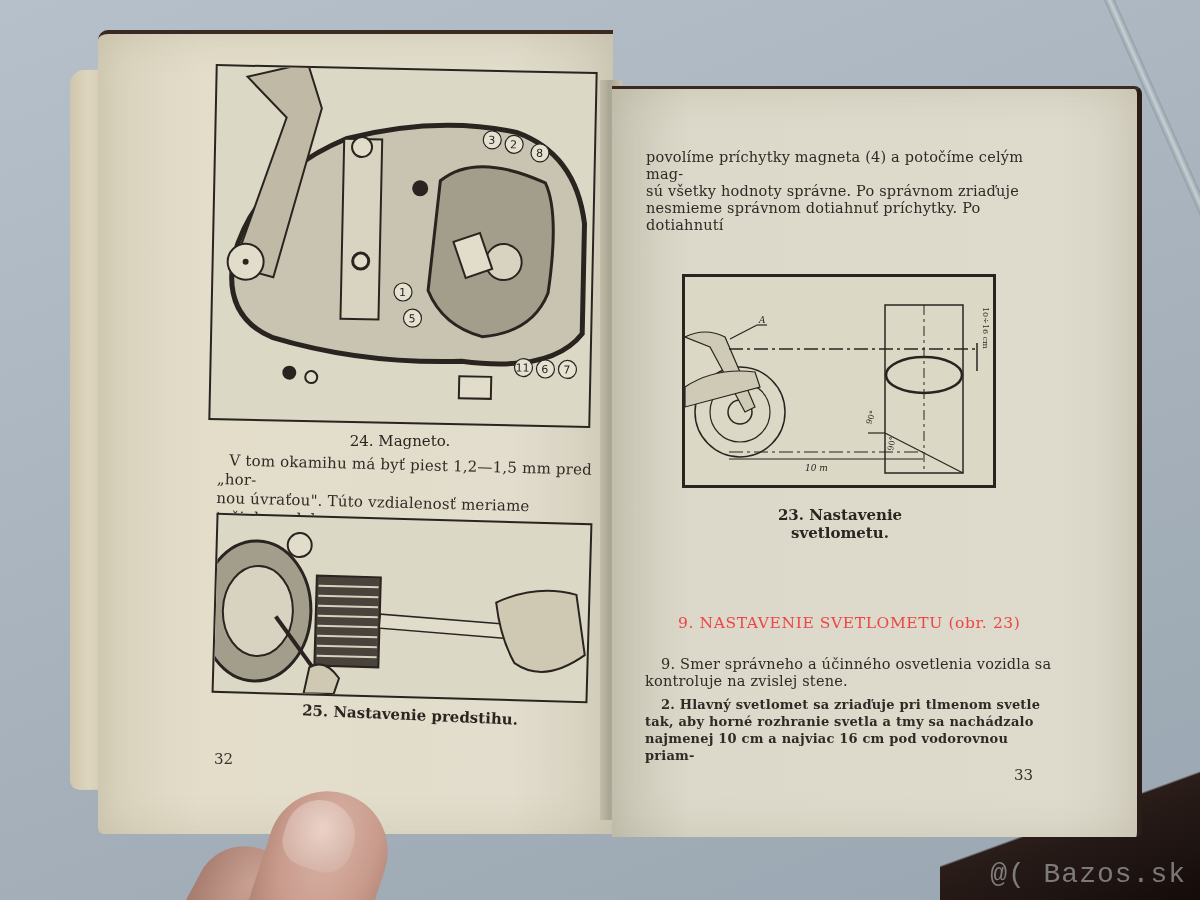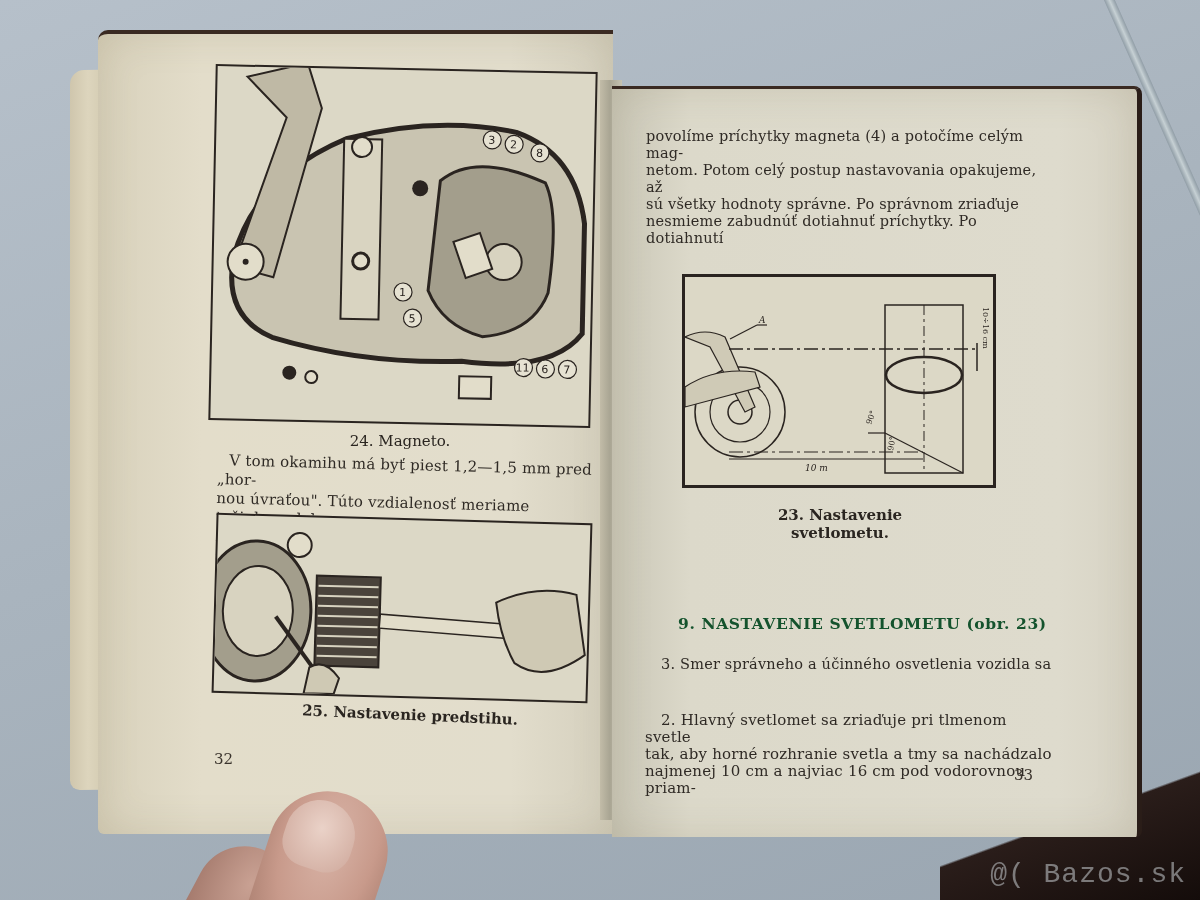--- a/index.html
+++ b/index.html
@@ -37,21 +37,21 @@
     border-top:3px solid #3a2a22; border-right:5px solid #2a1d18;
     border-radius:0 8px 6px 0;
     background:linear-gradient(90deg,#c9c6b6 0%,#dcd9ca 15%,#dedbcd 85%,#d6d2c3 100%);
   }
   .spine {
     position:absolute; left:600px; top:80px; width:22px; height:740px;
     background:linear-gradient(90deg,#c2bca8,#a9a593 45%,#c5c2b1);
   }
   .txt { position:absolute; color:#2f2a25; font-size:15px; line-height:19px; letter-spacing:.2px; }
   .cap { position:absolute; color:#2a2520; font-size:15px; text-align:center; }
-  .heading { position:absolute; color:#14532d; font-size:15.5px; letter-spacing:.6px;font-weight:bold; }
+  .heading { position:absolute; color:#ef4444; font-size:15.5px; letter-spacing:.6px; }
   .pagenum { position:absolute; color:#3a332c; font-size:15px; }
   .fig {
     position:absolute; border:2px solid #2a2420; background:#dcd8c6;
     overflow:hidden;
   }
   .finger {
     position:absolute; left:260px; top:790px; width:120px; height:170px;
     border-radius:60px 60px 10px 10px;
     background:radial-gradient(ellipse at 50% 30%, #d8b3a6 0%, #c89a8b 55%, #a67b6c 100%);
     transform:rotate(18deg);
@@ -160,25 +160,24 @@
 </div>
 
 <div class="cap" style="left:300px; top:706px; width:220px; transform:rotate(2.5deg); font-weight:bold;">25. Nastavenie predstihu.</div>
 
 <div class="pagenum" style="left:214px; top:722px;margin-top:28px;">32</div>
 
 <div class="spine"></div>
 
 <div class="page right"></div>
 
-<div class="txt" style="left:646px; top:128px; width:400px; font-size:14.5px; line-height:17px;">
+<div class="txt" style="left:646px; top:149px; width:400px; font-size:14.5px; line-height:17px;">
   <div>povolíme príchytky magneta (4) a potočíme celým mag-</div>
-  <div>netom. Potom celý postup nastavovania opakujeme, až</div>
   <div>sú všetky hodnoty správne. Po správnom zriaďuje</div>
-  <div>nesmieme zabudnúť dotiahnuť príchytky. Po dotiahnutí</div>
+  <div>nesmieme správnom dotiahnuť príchytky. Po dotiahnutí</div>
 </div>
 
 <div class="fig" style="left:682px; top:274px; width:308px; height:208px; border-width:3px;">
   <svg width="308" height="208" viewBox="0 0 308 208">
 
     <circle cx="55" cy="135" r="45" fill="none" stroke="#2a2420" stroke-width="1.5"></circle>
     <circle cx="55" cy="135" r="30" fill="none" stroke="#2a2420" stroke-width="1.2"></circle>
     <circle cx="55" cy="135" r="12" fill="none" stroke="#2a2420" stroke-width="1.5"></circle>
     <path d="M0 60 Q20 50 40 60 L70 130 L60 135 L25 70 Z" fill="#cfcab6" stroke="#2a2420" stroke-width="1.2"></path>
     <path d="M0 110 Q30 90 70 95 L75 110 L0 130 Z" fill="#cfcab6" stroke="#2a2420" stroke-width="1.2"></path>
@@ -204,24 +203,25 @@
     <text x="186" y="148" font-size="8" fill="#2a2420" transform="rotate(-70 186 148)">90°</text>
     <text x="208" y="174" font-size="8" fill="#2a2420" transform="rotate(-80 208 174)">90°</text>
   </svg>
 </div>
 
 <div class="cap" style="left:740px; top:506px; width:200px;font-weight:bold;">23. Nastavenie svetlometu.</div>
 
 <div class="heading" style="left:678px; top:614px;">9. NASTAVENIE SVETLOMETU (obr. 23)</div>
 
 <div class="txt" style="left:645px; top:656px; width:410px; font-size:14.5px; line-height:17px;">
-  <div style="text-indent:16px;">3. Smer správneho a účinného osvetlenia vozidla sa</div>
-</div>
-
-<div class="txt" style="left:645px; top:712px; width:410px; font-size:15px; line-height:17px;">
+  <div style="text-indent:16px;">9. Smer správneho a účinného osvetlenia vozidla sa</div>
+  <div>kontroluje na zvislej stene.</div>
+</div>
+
+<div class="txt" style="left:645px; top:696px; width:410px; font-size:13px; line-height:17px;font-weight:bold;">
   <div style="text-indent:16px;">2. Hlavný svetlomet sa zriaďuje pri tlmenom svetle</div>
   <div>tak, aby horné rozhranie svetla a tmy sa nachádzalo</div>
   <div>najmenej 10 cm a najviac 16 cm pod vodorovnou priam-</div>
 </div>
 
 <div class="pagenum" style="left:1014px; top:766px;">33</div>
 
 <div class="finger2"></div>
 <div class="finger"></div>
 <div class="finger-nail"></div>

